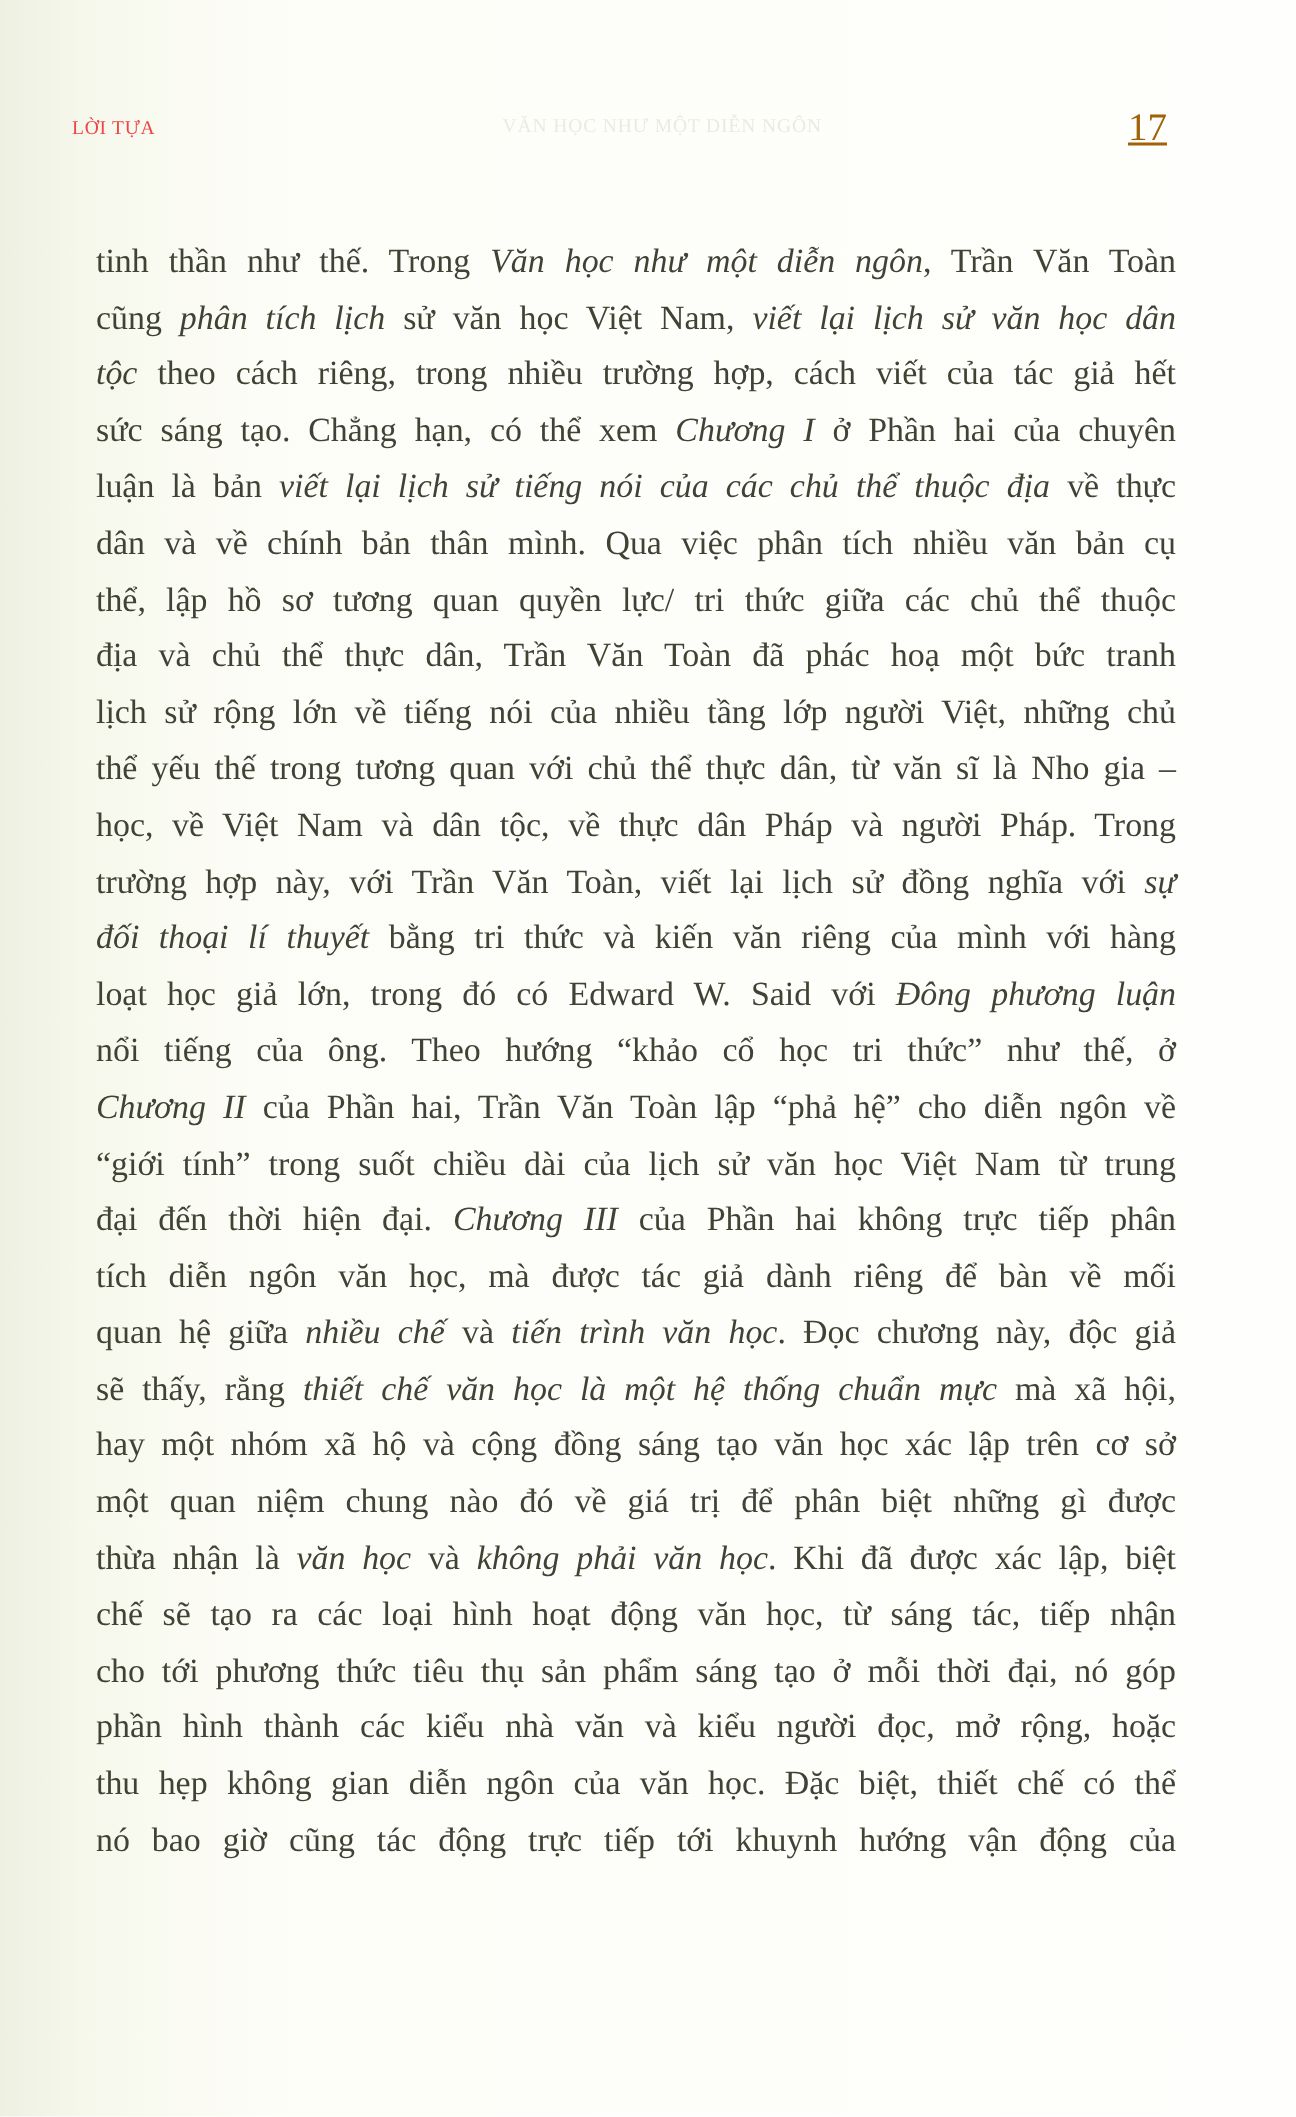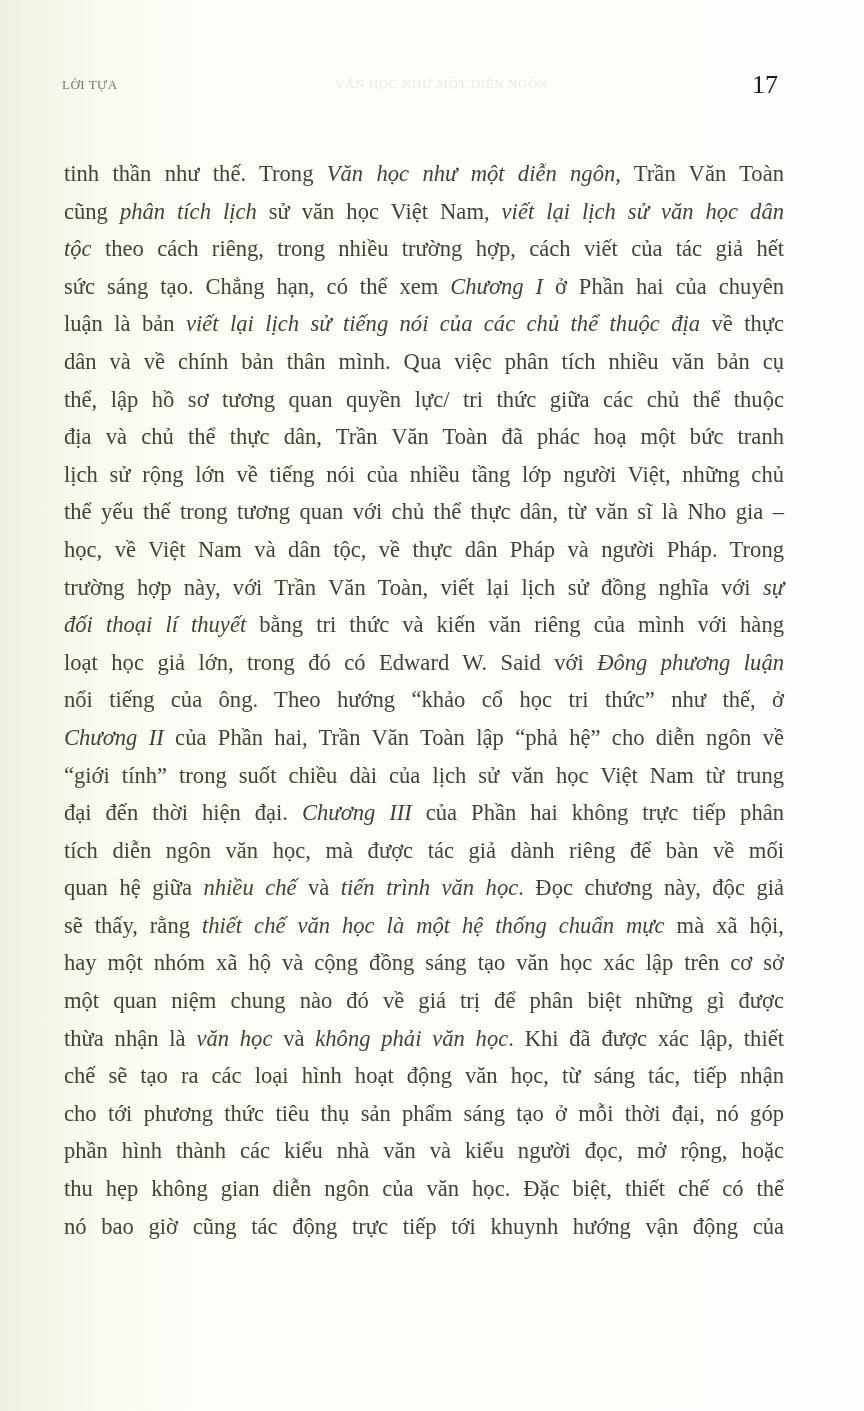--- a/index.html
+++ b/index.html
@@ -4,27 +4,27 @@
 <style>
   html, body { margin: 0; padding: 0; }
   body {
     width: 864px; height: 1411px; overflow: hidden;
     background: linear-gradient(to right, #eef0e2 0px, #f7f8ec 60px, #fdfdf8 180px, #fefefc 100%);
     font-family: "Liberation Serif", "DejaVu Serif", serif;
     color: #3f4334;
     position: relative;
   }
   .running-head {
-    position: absolute; left: 62px; top: 77px;
-    font-size: 13px; letter-spacing: 0.5px; color: #737373;
+    position: absolute; left: 48px; top: 77px;
+    font-size: 13px; letter-spacing: 0.5px; color: #ef4444;
     font-variant: small-caps;
   }
   .page-number {
     position: absolute; left: 752px; top: 70px;
-    font-size: 26px; color: #0f172a;
+    font-size: 26px; color: #a16207; text-decoration: underline;
   }
   .ghost-head {
     position: absolute; left: 335px; top: 76px;
     font-size: 13px; letter-spacing: 0.6px; color: #e9ebe3;
   }
   .body-text {
     position: absolute; left: 64px; top: 155px; width: 720px;
   }
   .line {
     height: 37.6px; line-height: 37.6px;
@@ -59,20 +59,20 @@
       <div class="line"><span>loạt học giả lớn, trong đó có Edward W. Said với </span><span class="it">Đông phương luận</span></div>
       <div class="line"><span>nổi tiếng của ông. Theo hướng “khảo cổ học tri thức” như thế, ở</span></div>
       <div class="line"><span class="it">Chương II</span><span> của Phần hai, Trần Văn Toàn lập “phả hệ” cho diễn ngôn về</span></div>
       <div class="line"><span>“giới tính” trong suốt chiều dài của lịch sử văn học Việt Nam từ trung</span></div>
       <div class="line"><span>đại đến thời hiện đại. </span><span class="it">Chương III</span><span> của Phần hai không trực tiếp phân</span></div>
       <div class="line"><span>tích diễn ngôn văn học, mà được tác giả dành riêng để bàn về mối</span></div>
       <div class="line"><span>quan hệ giữa </span><span class="it">nhiều chế</span><span> và </span><span class="it">tiến trình văn học</span><span>. Đọc chương này, độc giả</span></div>
       <div class="line"><span>sẽ thấy, rằng </span><span class="it">thiết chế văn học là một hệ thống chuẩn mực</span><span> mà xã hội,</span></div>
       <div class="line"><span>hay một nhóm xã hộ và cộng đồng sáng tạo văn học xác lập trên cơ sở</span></div>
       <div class="line"><span>một quan niệm chung nào đó về giá trị để phân biệt những gì được</span></div>
-      <div class="line"><span>thừa nhận là </span><span class="it">văn học</span><span> và </span><span class="it">không phải văn học</span><span>. Khi đã được xác lập, thiết</span></div>
+      <div class="line"><span>thừa nhận là </span><span class="it">văn học</span><span> và </span><span class="it">không phải văn học</span><span>. Khi đã được xác lập, biệt</span></div>
       <div class="line"><span>chế sẽ tạo ra các loại hình hoạt động văn học, từ sáng tác, tiếp nhận</span></div>
       <div class="line"><span>cho tới phương thức tiêu thụ sản phẩm sáng tạo ở mỗi thời đại, nó góp</span></div>
       <div class="line"><span>phần hình thành các kiểu nhà văn và kiểu người đọc, mở rộng, hoặc</span></div>
       <div class="line"><span>thu hẹp không gian diễn ngôn của văn học. Đặc biệt, thiết chế có thể</span></div>
       <div class="line"><span>nó bao giờ cũng tác động trực tiếp tới khuynh hướng vận động của</span></div>
     </div>
 </div>
 
 </body></html>

